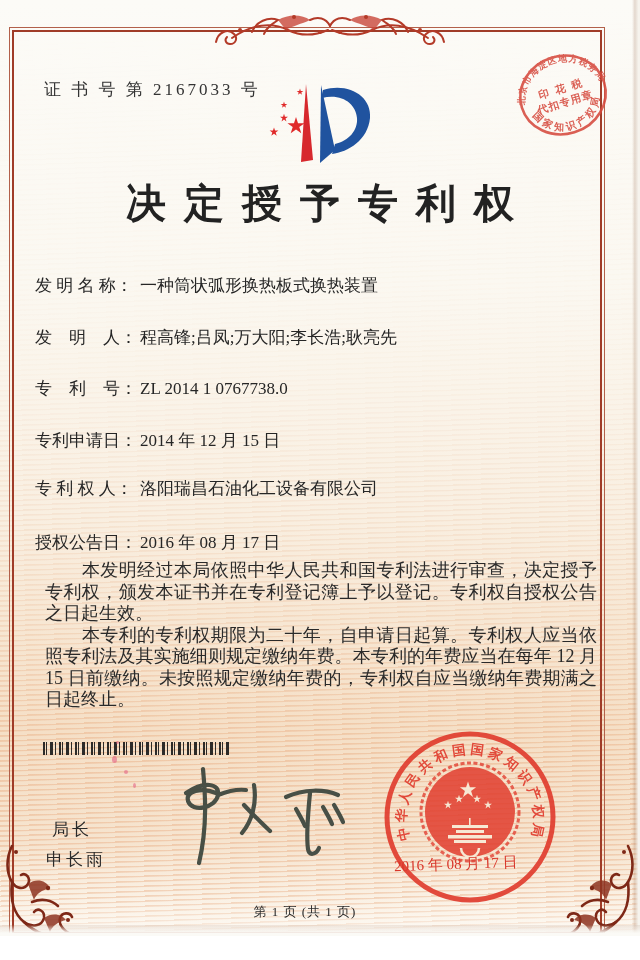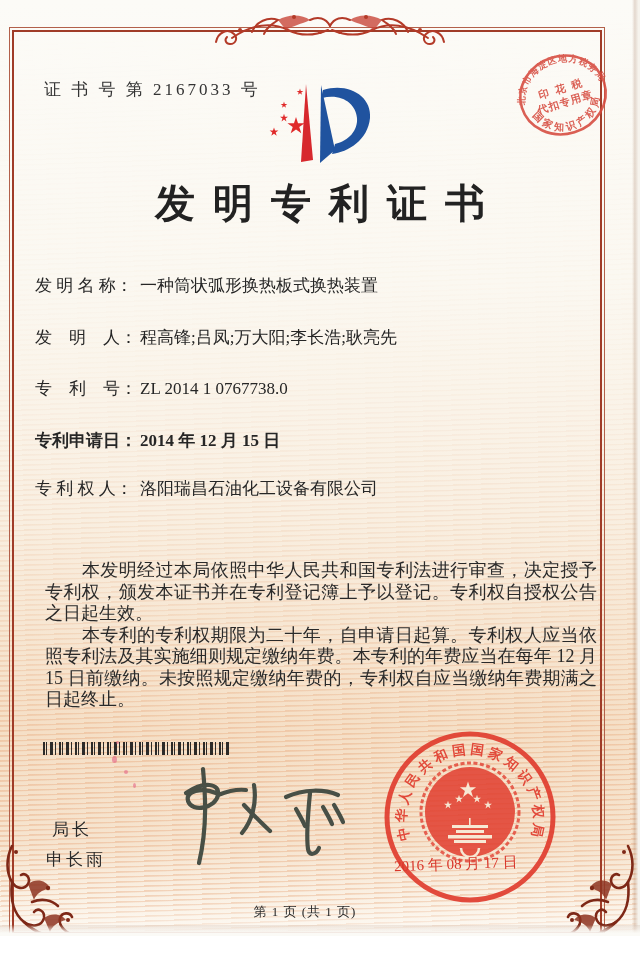--- a/index.html
+++ b/index.html
@@ -104,36 +104,39 @@
         <textPath href="#taxTopArc" startOffset="50%" text-anchor="middle">北京市海淀区地方税务局</textPath>
       </text>
       <text font-size="10" letter-spacing="3" font-weight="bold">
         <textPath href="#taxBotArc" startOffset="50%" text-anchor="middle">国家知识产权局</textPath>
       </text>
       <text x="0" y="-3" text-anchor="middle" font-size="10.5" font-weight="bold" letter-spacing="2">印 花 税</text>
       <text x="0" y="11" text-anchor="middle" font-size="10.5" font-weight="bold" letter-spacing="1">代扣专用章</text>
     </g>
   </svg>
 
-  <div class="doc-title">发明专利证书</div>
+  <div class="doc-title">决定授予专利权</div>
 
   <div class="field" style="top:274px;">
     <span class="lab">发 明 名 称：</span><span class="val">一种筒状弧形换热板式换热装置</span>
   </div>
   <div class="field" style="top:326px;">
     <span class="lab">发　明　人：</span><span class="val">程高锋;吕凤;万大阳;李长浩;耿亮先</span>
   </div>
   <div class="field" style="top:377px;">
     <span class="lab">专　利　号：</span><span class="val">ZL 2014 1 0767738.0</span>
   </div>
-  <div class="field" style="top:429px;font-weight:bold;">
+  <div class="field" style="top:429px;">
     <span class="lab">专利申请日：</span><span class="val">2014 年 12 月 15 日</span>
   </div>
   <div class="field" style="top:477px;">
     <span class="lab">专 利 权 人：</span><span class="val">洛阳瑞昌石油化工设备有限公司</span>
+  </div>
+  <div class="field" style="top:531px;">
+    <span class="lab">授权公告日：</span><span class="val">2016 年 08 月 17 日</span>
   </div>
 
   <div class="paras">
     <p>本发明经过本局依照中华人民共和国专利法进行审查，决定授予专利权，颁发本证书并在专利登记簿上予以登记。专利权自授权公告之日起生效。</p>
     <p>本专利的专利权期限为二十年，自申请日起算。专利权人应当依照专利法及其实施细则规定缴纳年费。本专利的年费应当在每年 12 月 15 日前缴纳。未按照规定缴纳年费的，专利权自应当缴纳年费期满之日起终止。</p>
   </div>
 
   <div class="barcode"></div>
 
   <span class="speck" style="left:112px; top:756px; width:5px; height:7px;"></span>

